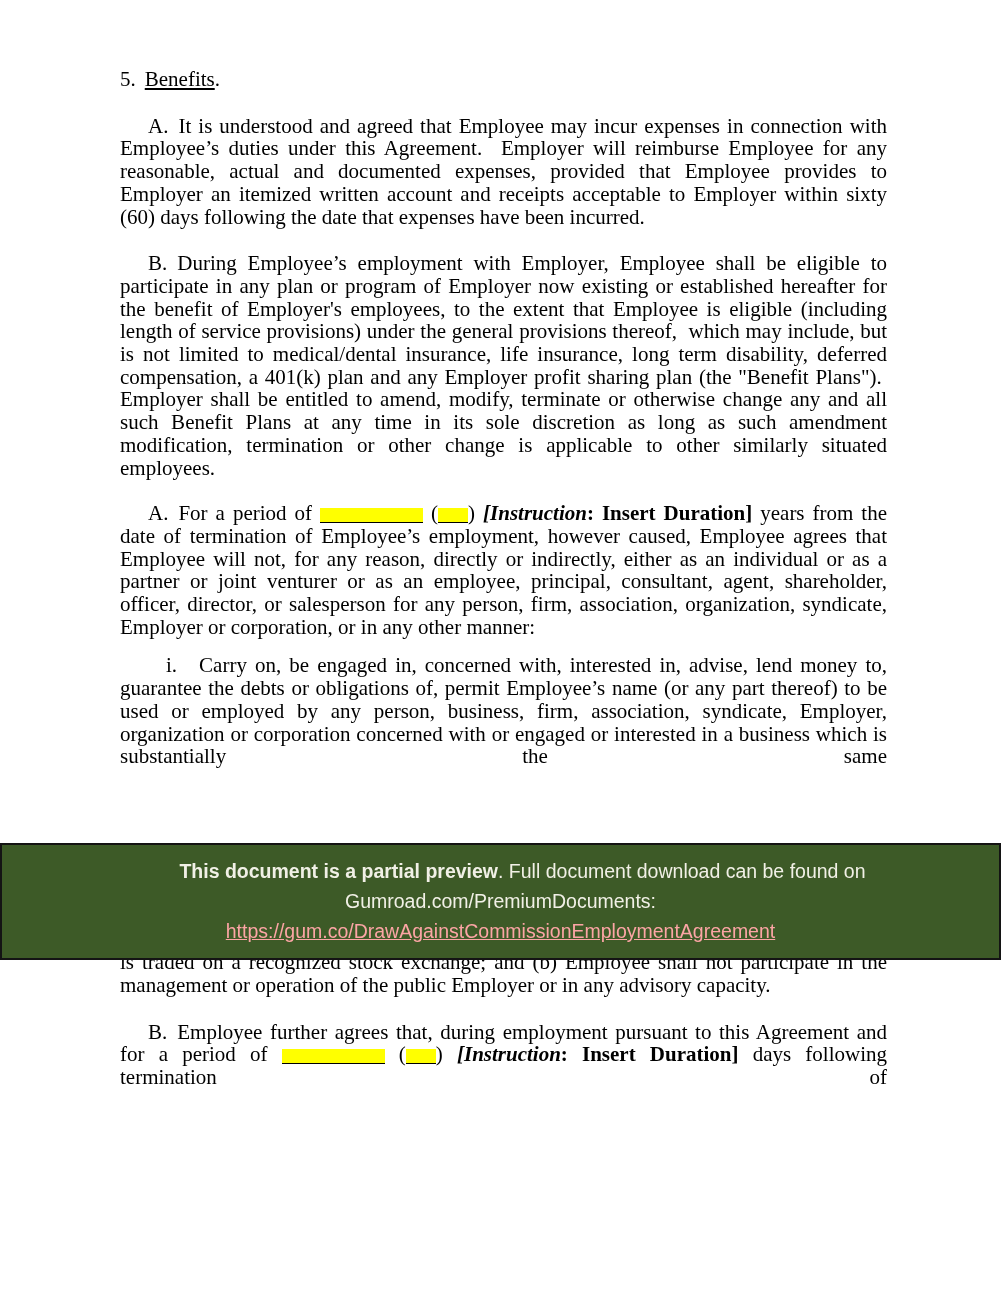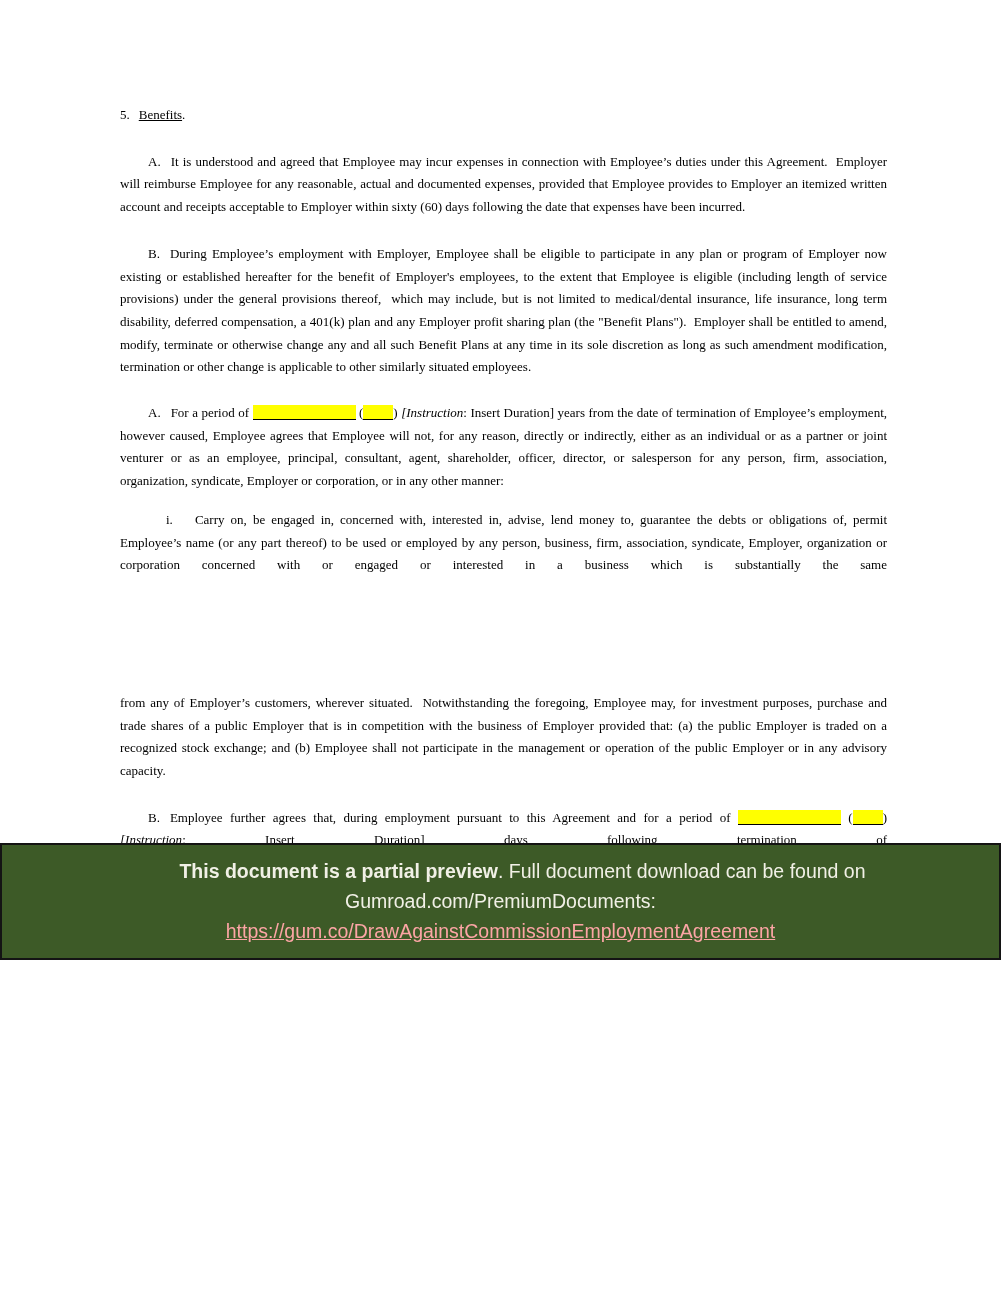--- a/index.html
+++ b/index.html
@@ -9,22 +9,22 @@
     background: #ffffff;
     position: relative;
     overflow: hidden;
     font-family: "Liberation Serif", serif;
     color: #000;
   }
   .content {
     position: absolute;
     left: 120px; top: 0;
     width: 767px;
-    padding-top: 104px;
-    font-size: 13px;
+    padding-top: 68px;
+    font-size: 21px;
     line-height: 22.7px;
     text-align: justify;
   }
   .heading { text-align: left; }
   .heading .num { margin-right: 9px; }
   .underlined { text-decoration: underline; }
   p.para { margin: 24px 0 0 0; text-indent: 28px; }
   p.para .label { margin-right: 10px; }
   p.item { margin: 16px 0 0 0; text-indent: 46px; }
   p.item .item-label { margin-right: 22px; }
@@ -34,21 +34,21 @@
   .sec6-heading { margin-top: 24px; }
   .blank {
     display: inline-block;
     background: #FFFF00;
     border-bottom: 1.6px solid #000;
     height: 15px;
     vertical-align: -3px;
   }
   .blank-long { width: 103px; }
   .blank-short { width: 30px; }
-  .bold { font-weight: normal; }
+  .bold { font-weight: bold; }
   .italic { font-style: italic; }
   .banner {
     position: absolute;
     left: 0; top: 843px;
     width: 1001px; height: 117px;
     background: #3D5A27;
     border: 2px solid #141414;
     text-align: center;
     color: #F1F0E6;
     font-family: "Liberation Sans", sans-serif;

